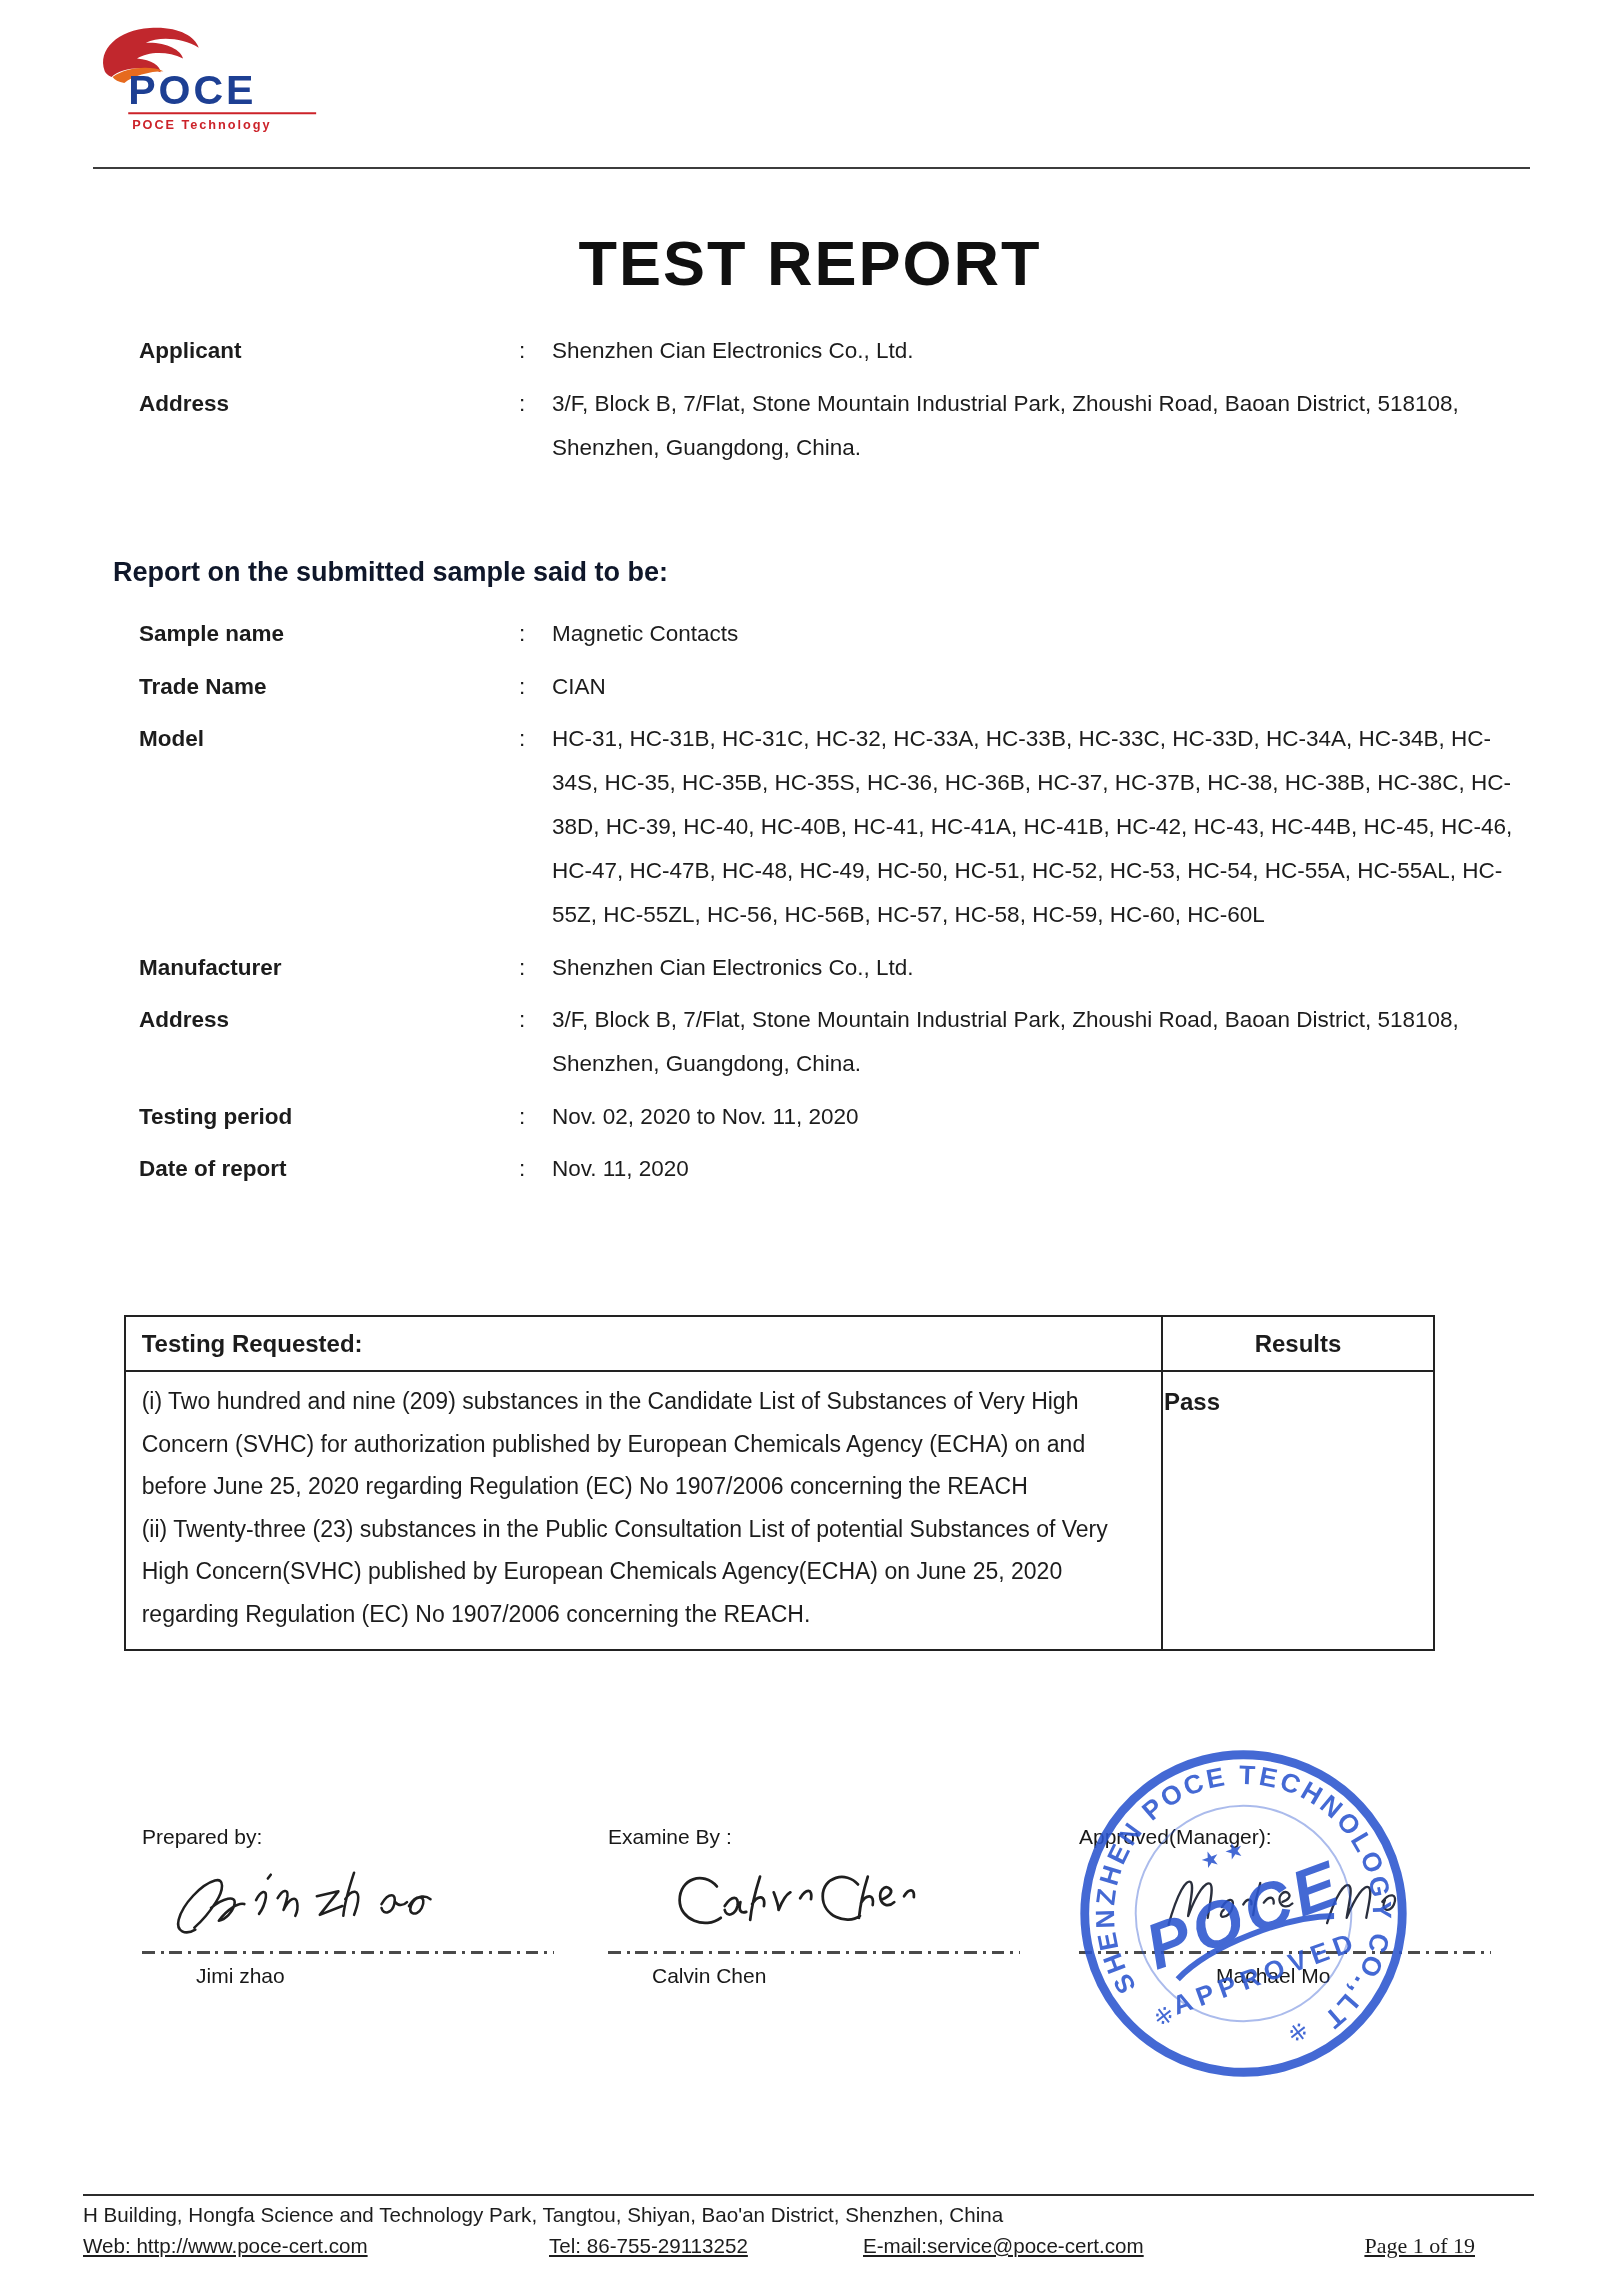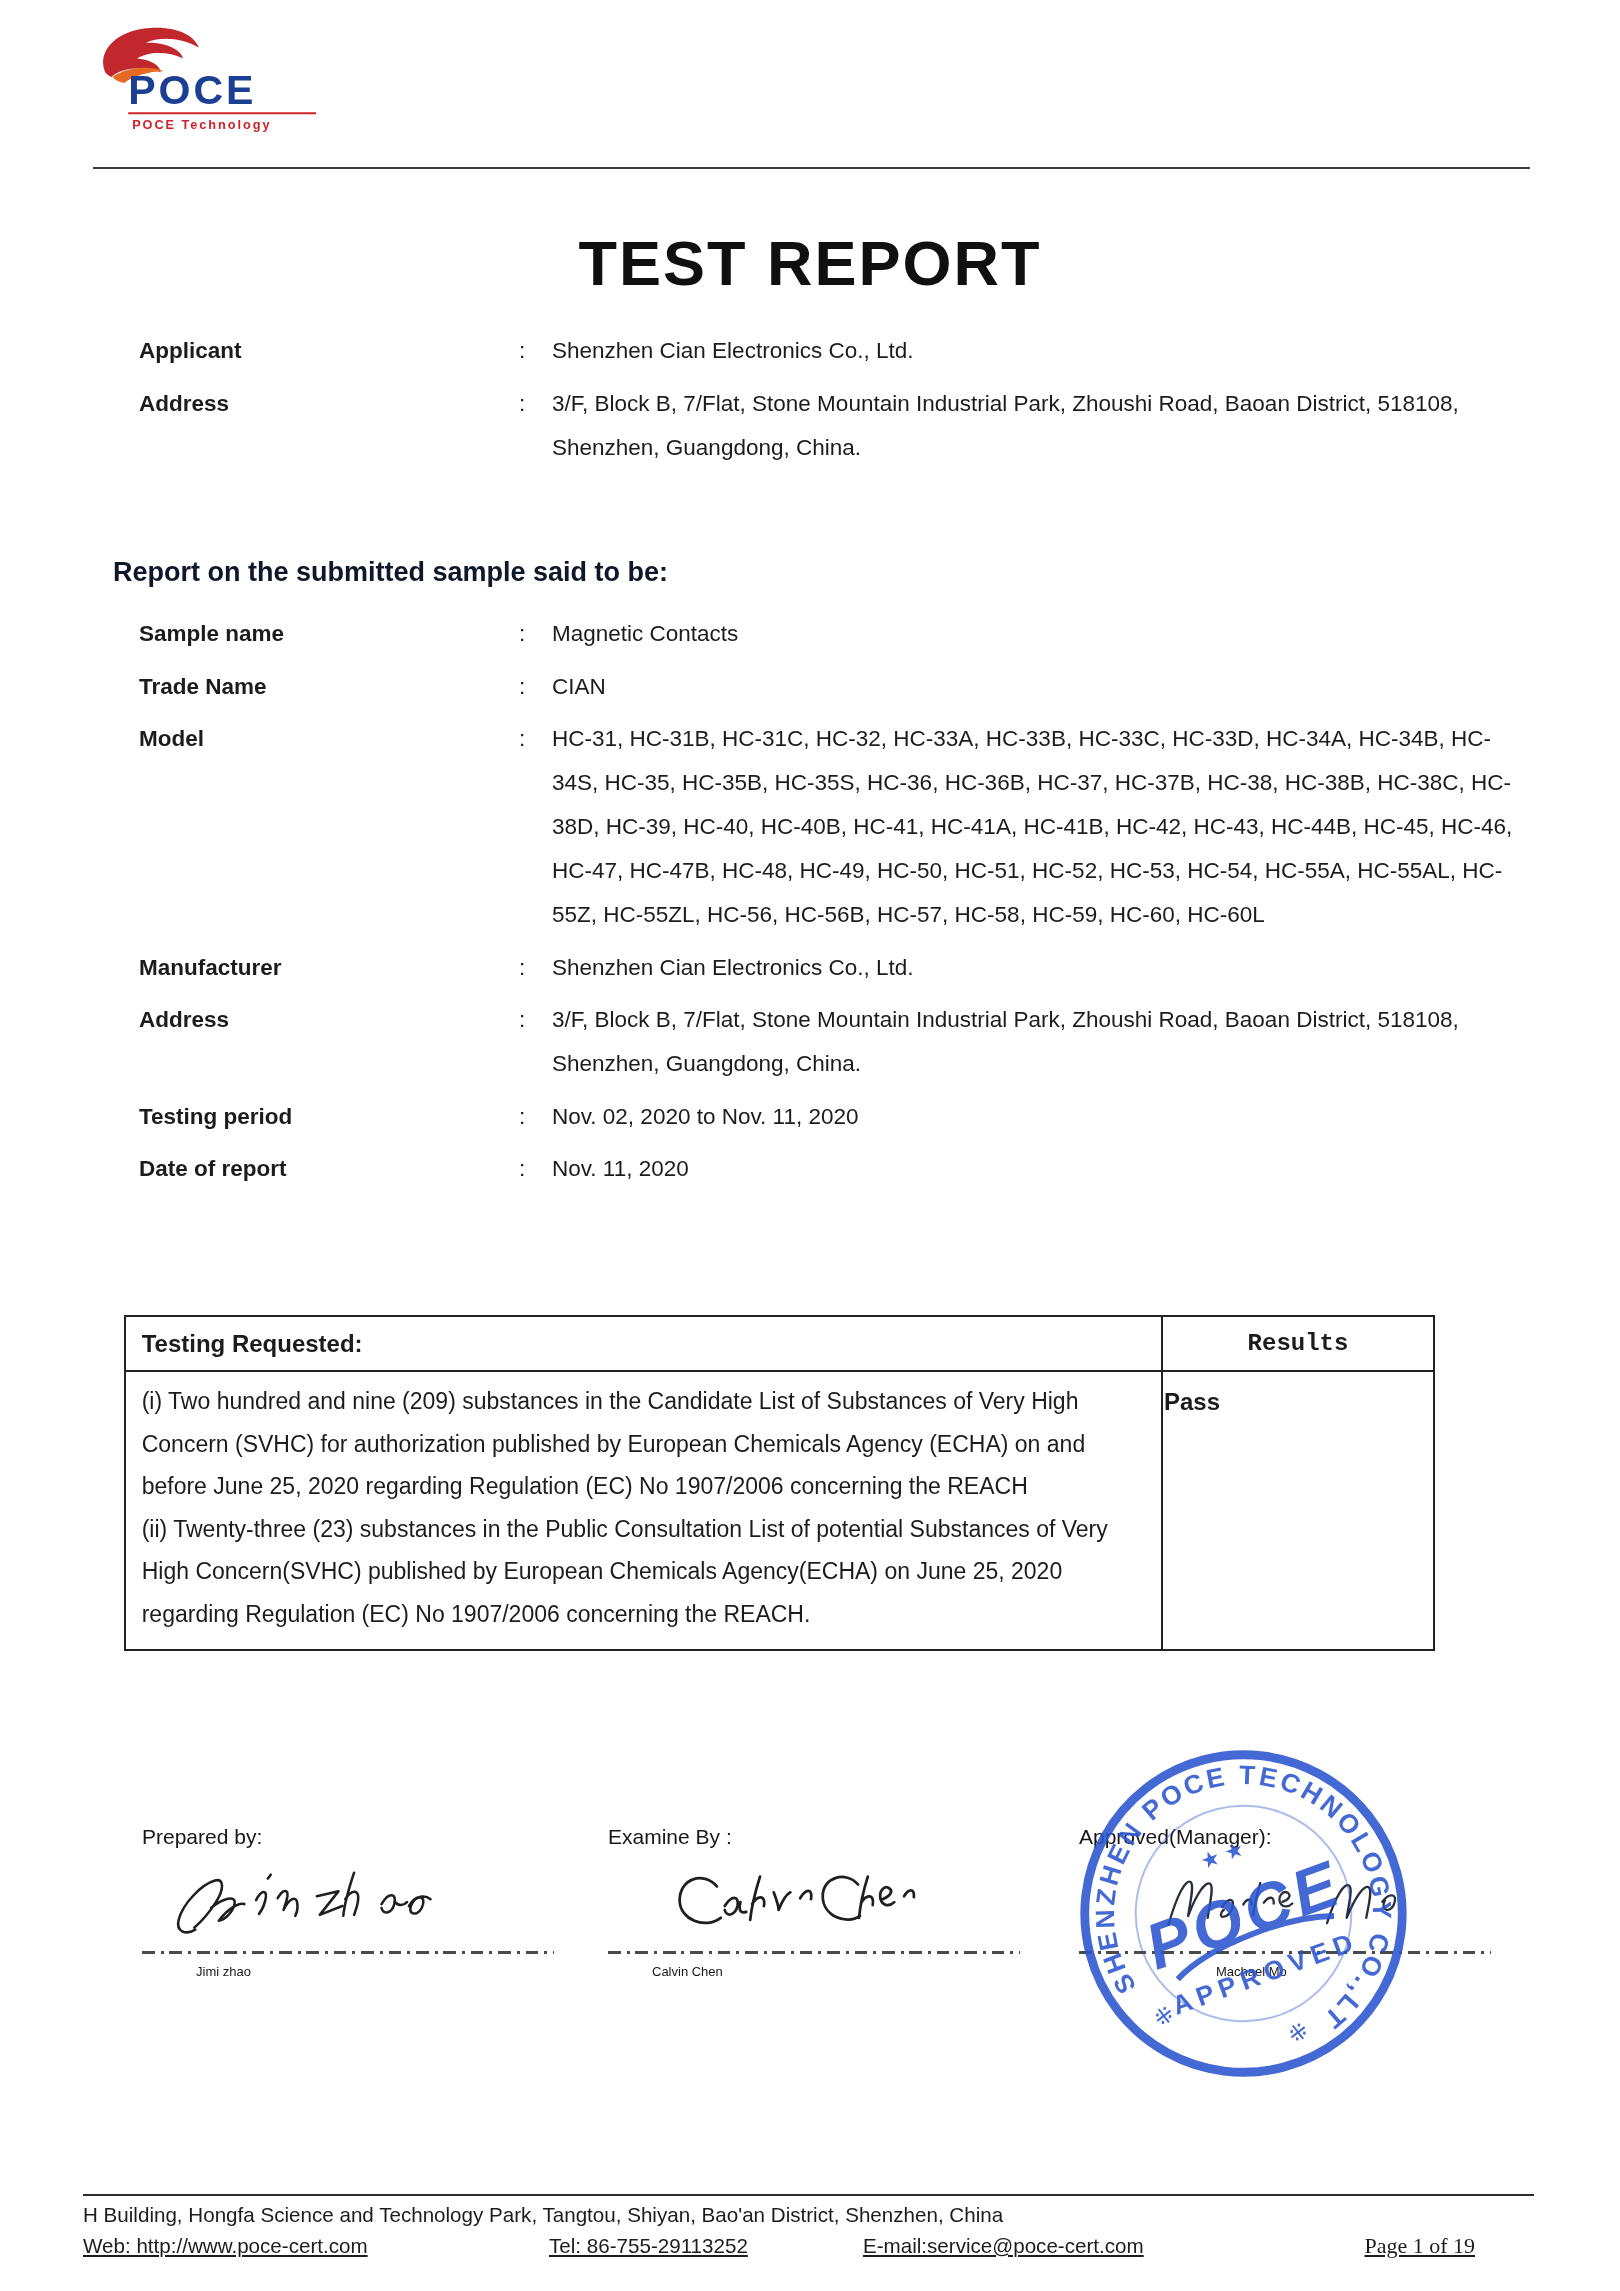--- a/index.html
+++ b/index.html
@@ -31,35 +31,35 @@
   .field-row { display:flex; align-items:flex-start; font-size:22.5px; line-height:1.95; margin-bottom:8.8px; }
   .field-label { width:380px; flex:none; font-weight:bold; }
   .field-colon { width:33px; flex:none; }
   .field-value { flex:1; }
 
   
   .request-table { position:absolute; left:124px; top:1315px; width:1308px;
                    border-collapse:collapse; table-layout:fixed; }
   .request-table th, .request-table td { border:2.5px solid #222; }
   .request-table th.req { text-align:left; font-size:24px; padding:12.7px 15.7px; }
-  .request-table th.res { font-size:24px;font-family:Liberation Mono, monospace; }
+  .request-table th.res { font-size:24px; }
   .request-table td.req-body { font-size:23px; line-height:1.85; padding:7.8px 15.7px 13.7px 15.7px; vertical-align:top; }
   .request-table td.res-body { text-align:left; vertical-align:top; padding-top:15.7px; font-weight:bold; font-size:24px; }
 
   
   .signatures { position:absolute; left:142px; top:1825px; width:1392px; display:flex; }
   .sig-col { width:412px; flex:none; }
   .sig-col.c2 { margin-left:54px; }
   .sig-col.c3 { margin-left:59px; }
   .sig-label { font-size:21px; color:#181818; }
   .sig-canvas { height:102px; position:relative; }
   .sig-canvas svg { position:absolute; bottom:-5.9px; }
   .sig-line { height:2.9px;
     background:repeating-linear-gradient(to right,#4a4a4a 0 12.7px, transparent 12.7px 18.6px, #4a4a4a 18.6px 21.6px, transparent 21.6px 27.4px); }
-  .sig-name { font-size:13px; margin-top:9.8px; color:#181818; }
+  .sig-name { font-size:21px; margin-top:9.8px; color:#181818; }
   .sig-name.p1 { padding-left:54px; }
   .sig-name.p2 { padding-left:44px; }
   .sig-name.p3 { padding-left:137px; }
 
   
   .stamp { position:absolute; left:1073px; top:1743px; width:341px; height:341px;
            transform:rotate(7deg); opacity:0.88; pointer-events:none; }
 
   
   .footer { position:absolute; left:83px; right:86px; top:2194px; border-top:2.5px solid #2c2c2c; padding-top:4.9px; }

